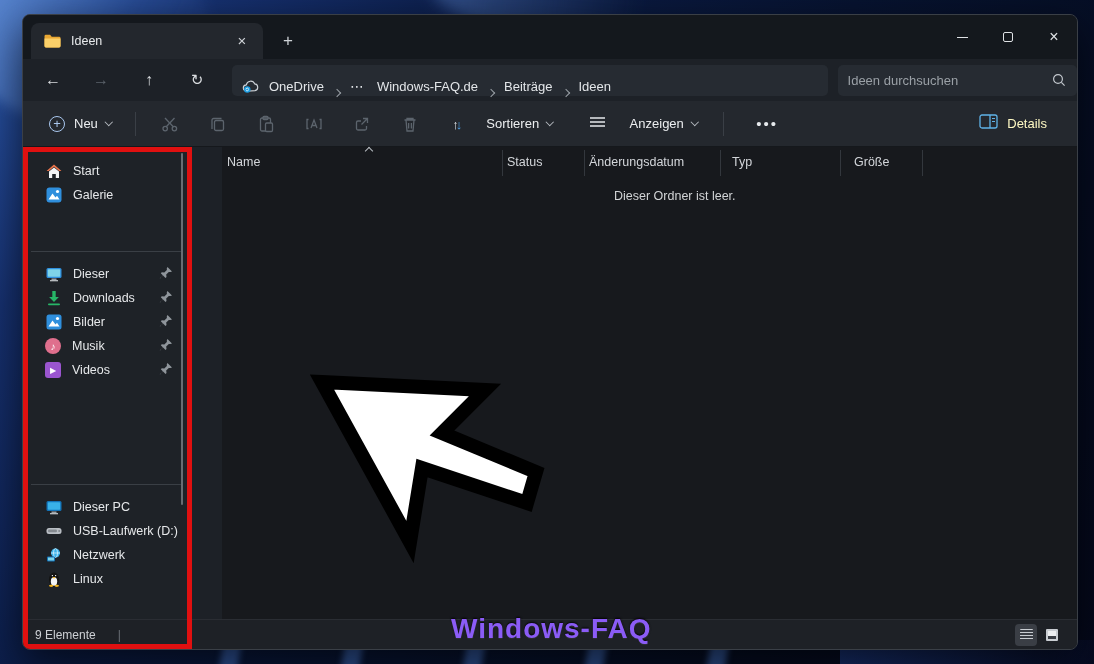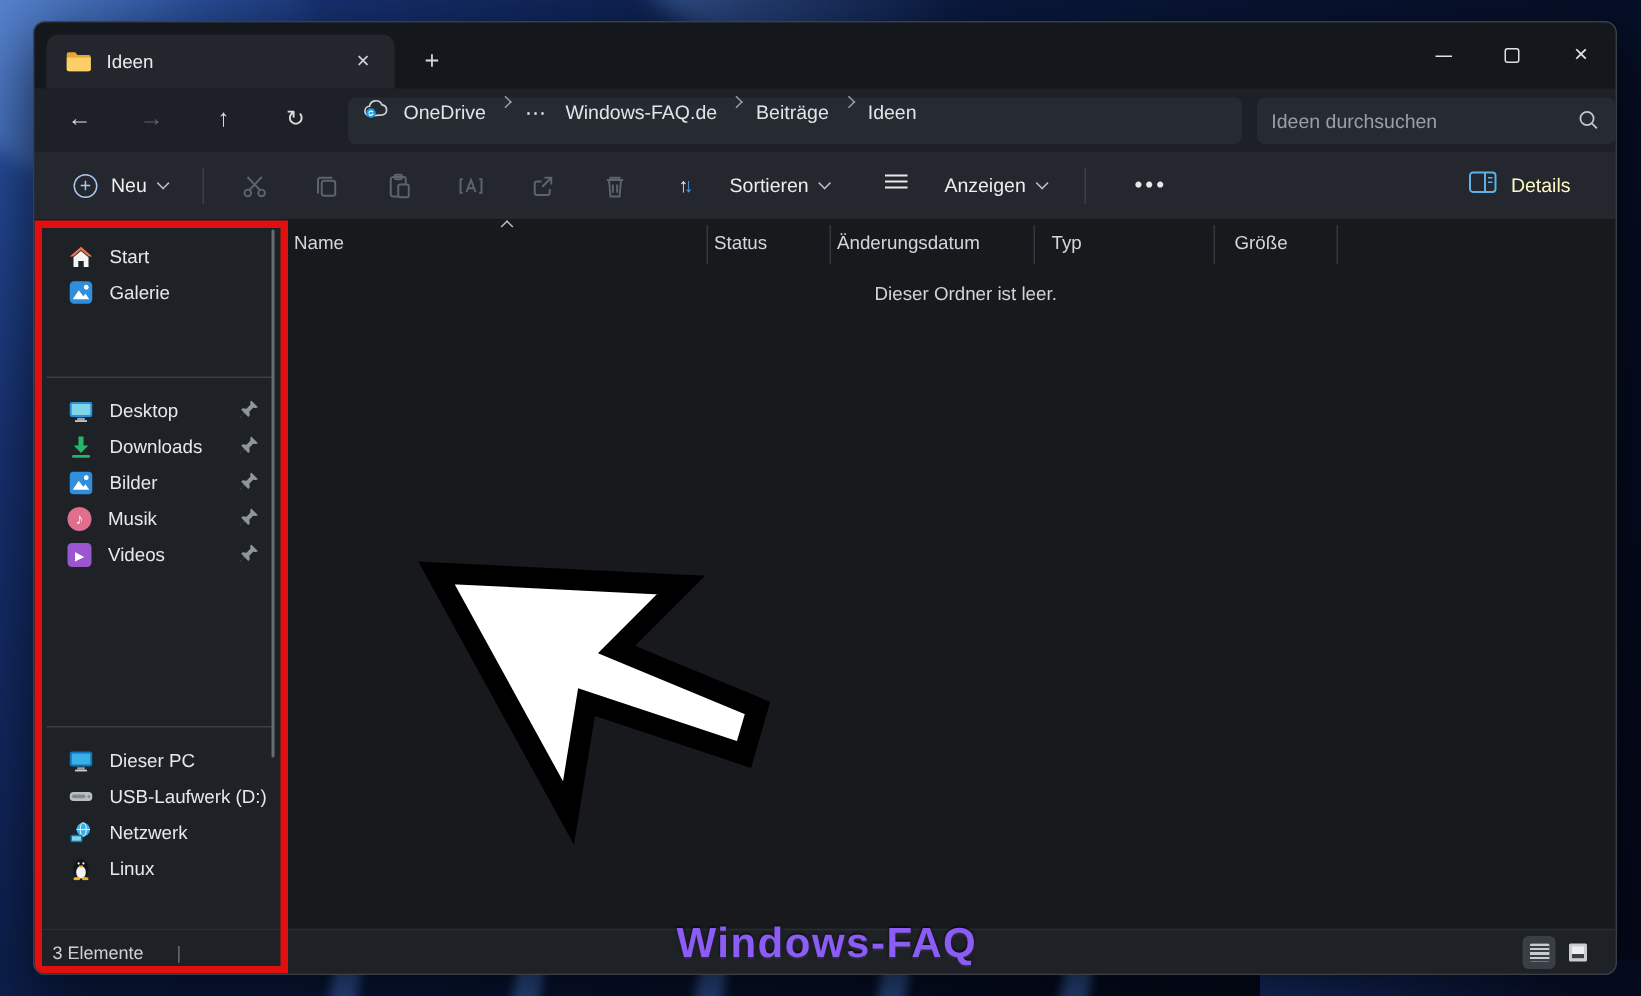--- a/index.html
+++ b/index.html
@@ -40,21 +40,21 @@
   .wc-max i { display:block; width:10px; height:10px; border:1px solid #dfe2e5; border-radius:2px; }
   .wc-close { color:#dfe2e5; font-size:16px; }
 
   
   .navbar { height:42px; background:#1d2127; display:flex; align-items:center; flex:0 0 auto; }
   .navbtn { width:34px; height:30px; text-align:center; line-height:30px; font-size:16px;
             color:#d9dcdf; border-radius:5px; margin-left:13px; flex:0 0 auto; }
   .navbtn.fwd { color:#5c636b; margin-left:14px; }
   .navbtn.up { margin-left:14px; } .navbtn.refresh { margin-left:14px; font-size:15px; }
   .addressbar { margin-left:18px; width:597px; height:31px; background:#262b32; border-radius:5px;
-                display:flex; align-items:flex-start; padding:0 10px; }
+                display:flex; align-items:flex-end; padding:0 10px; }
   .crumb { color:#e2e5e8; font-size:13px; padding:2px 6px; border-radius:4px; white-space:nowrap; }
   .crumb.ellipsis { font-size:14px; letter-spacing:1px; }
   .crumb-sep { width:6px; height:6px; border-right:1.4px solid #9aa0a6; border-bottom:1.4px solid #9aa0a6;
                transform:rotate(-45deg); margin:0 4px; flex:0 0 auto; }
   .searchbox { margin-left:10px; width:240px; height:31px; background:#262b32; border-radius:5px;
                display:flex; align-items:center; padding:0 10px; }
   .searchbox input { flex:1; background:transparent; border:none; outline:none; color:#cfd3d7;
                      font-size:13px; font-family:inherit; }
   .searchbox input::placeholder { color:#9aa0a6; }
 
@@ -71,21 +71,21 @@
   .ticon { width:38px; height:34px; display:flex; align-items:center; justify-content:center; border-radius:5px; margin:0 5px; }
   .ticon svg { stroke:#5c646d; fill:none; stroke-width:1.3; }
   .tgroup { display:flex; align-items:center; padding:6px 8px; border-radius:5px; margin-left:10px; }
   .tgroup .lbl { color:#eceef0; font-size:13px; margin-left:24px;text-align:center; }
   .sort-up { color:#e6e9ec; font-size:13px; } .sort-down { color:#4ca0e8; font-size:13px; margin-left:-3px; }
   .more-dots { color:#e6e9ec; font-size:15px; letter-spacing:2px; margin-left:14px; padding:4px 8px; }
   .details-btn { display:flex; align-items:center; margin-left:auto; margin-right:22px; padding:6px 8px; border-radius:5px; }
   .details-btn .lbl { color:#fef9c3; font-size:13px; margin-left:9px; }
 
   
-  .bodyrow { flex:1; display:flex; min-height:0; position:relative; }
+  .bodyrow { flex:1; display:flex; min-height:0; position:relative;gap:31px; }
   .sidebar { width:168px; background:#1e2227; position:relative; flex:0 0 auto; padding-top:12px; }
   .side-item { display:flex; align-items:center; height:24px; padding-left:22px; position:relative; }
   .si-icon { width:17px; height:17px; flex:0 0 auto; display:flex; align-items:center; justify-content:center; }
   .si-label { color:#e6e8ea; font-size:12.5px; margin-left:11px; white-space:nowrap; }
   .pin { position:absolute; right:18px; top:4px; width:14px; height:14px; }
   .side-sep { height:1px; background:#3a3f45; margin:10px 8px 10px 8px; }
   .sb-scroll { position:absolute; right:8px; top:6px; width:2px; height:352px; background:#686d73; border-radius:2px; }
   .gap1 { height:34px; } .gap2 { height:92px; }
 
   .main { flex:1; background:#17191d; position:relative; }
@@ -298,21 +298,21 @@
 
       <div class="side-item">
         <span class="si-icon">
           <svg width="16" height="15" viewBox="0 0 16 15">
             <rect x="0.5" y="1" width="15" height="10" rx="1.5" fill="#2f8fdd"></rect>
             <rect x="1.8" y="2.3" width="12.4" height="7.4" rx="0.8" fill="#7fd4e8"></rect>
             <rect x="5.5" y="11.5" width="5" height="1.6" fill="#9aa0a6"></rect>
             <rect x="4" y="13.1" width="8" height="1.2" fill="#c6cace"></rect>
           </svg>
         </span>
-        <span class="si-label">Desktop</span>
+        <span class="si-label">Dieser</span>
         <span class="pin">
           <svg width="14" height="14" viewBox="0 0 14 14">
               <path fill="#8f959b" d="M8.5 1 L13 5.5 L11.5 6 L9.8 5.9 L7.2 8.5 L7.5 11 L6.5 12 L3.8 9.2 L1 12.5 L0.8 12.3 L4 9.4 L1.8 7.2 L2.8 6.2 L5.3 6.5 L7.9 3.9 L7.8 2.2 Z"></path>
             </svg>
         </span>
       </div>
       <div class="side-item">
         <span class="si-icon">
           <svg width="16" height="16" viewBox="0 0 16 16">
             <path fill="#27b567" d="M6.3 1 h3.4 v6 h3.2 L8 12 L3.1 7 h3.2 Z"></path>
@@ -435,21 +435,21 @@
 
       <div class="empty-msg">Dieser Ordner ist leer.</div>
 
       <svg class="arrow-cursor" viewBox="0 0 270 245">
         <polygon points="20,30 183,38 140,81 234,120 225,151 120,116 108,190" fill="#ffffff" stroke="#000000" stroke-width="14" stroke-linejoin="miter" stroke-miterlimit="6"></polygon>
       </svg>
     </div>
   </div>
 
   <div class="statusbar">
-    <span class="status-count">3 Elemente</span>
+    <span class="status-count">9 Elemente</span>
     <span class="status-pipe">|</span>
     <div class="view-toggles">
       <div class="vt active">
           <span class="vt-list"></span>
         </div>
       <div class="vt">
           <span class="vt-large"></span>
         </div>
     </div>
   </div>

